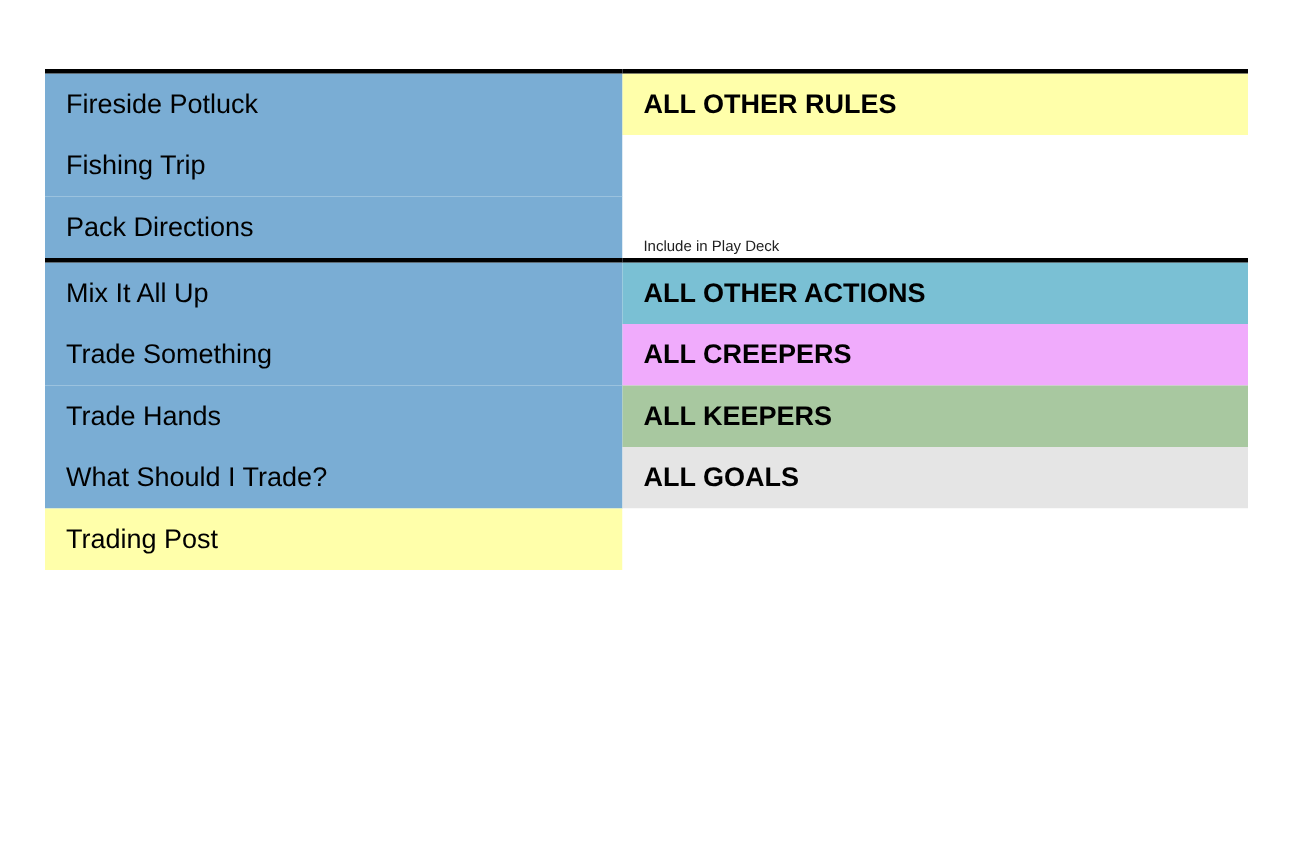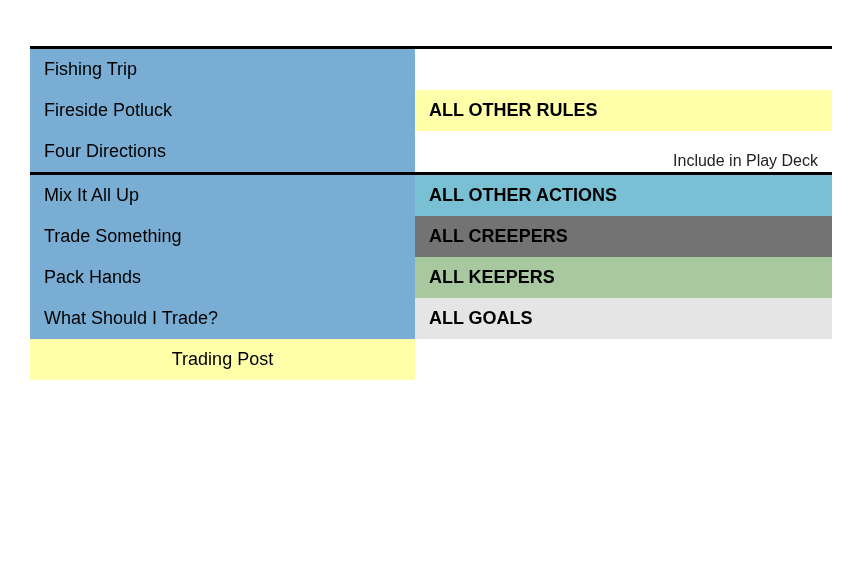--- a/index.html
+++ b/index.html
@@ -56,31 +56,31 @@
     }
     .right-cell {
       font-size: 18px;
       padding: 10px 14px;
       width: 52%;
       vertical-align: middle;
       font-weight: bold;
     }
     .yellow { background: #ffffaa; }
     .blue   { background: #7ac0d4; }
-    .gray   { background: #737373; }
+    .gray   { background: #f0abfc; }
     .green  { background: #a8c8a0; }
     .red    { background: #e5e5e5; }
-    .yellow-left { background: #ffffaa; text-align: center; }
+    .yellow-left { background: #ffffaa; }
     .empty-right {
       background: #fff;
     }
     .sub-header-cell {
       background: #fff;
-      text-align: right;
-      font-size: 16px;
+      text-align: left;
+      font-size: 10px;
       color: #222;
       padding: 6px 14px 2px 14px;
       vertical-align: bottom;
     }
     .sub-divider td {
       border-top: 3px solid #000;
       padding: 0;
       height: 0;
     }
   </style>
@@ -94,45 +94,45 @@
     <div class="col-header-left"></div>
     <div class="col-header-right"></div>
   </div>
 
   <table class="main-table">
     <tbody id="table-body">
     <tr class="divider-row">
           <td colspan="2"></td>
         </tr>
         <tr>
+          <td class="left-cell">Fireside Potluck</td>
+          <td class="right-cell yellow">ALL OTHER RULES</td>
+        </tr>
+        <tr>
           <td class="left-cell">Fishing Trip</td>
           <td class="right-cell empty-right"></td>
         </tr>
         <tr>
-          <td class="left-cell">Fireside Potluck</td>
-          <td class="right-cell yellow">ALL OTHER RULES</td>
-        </tr>
-        <tr>
-          <td class="left-cell">Four Directions</td>
+          <td class="left-cell">Pack Directions</td>
           <td class="sub-header-cell">Include in Play Deck</td>
         </tr>
         <tr class="sub-divider">
           <td></td>
           <td></td>
         </tr>
         <tr>
           <td class="left-cell">Mix It All Up</td>
           <td class="right-cell blue">ALL OTHER ACTIONS</td>
         </tr>
         <tr>
           <td class="left-cell">Trade Something</td>
           <td class="right-cell gray">ALL CREEPERS</td>
         </tr>
         <tr>
-          <td class="left-cell">Pack Hands</td>
+          <td class="left-cell">Trade Hands</td>
           <td class="right-cell green">ALL KEEPERS</td>
         </tr>
         <tr>
           <td class="left-cell">What Should I Trade?</td>
           <td class="right-cell red">ALL GOALS</td>
         </tr>
         <tr>
           <td class="left-cell yellow-left">Trading Post</td>
           <td class="right-cell empty-right"></td>
         </tr>

